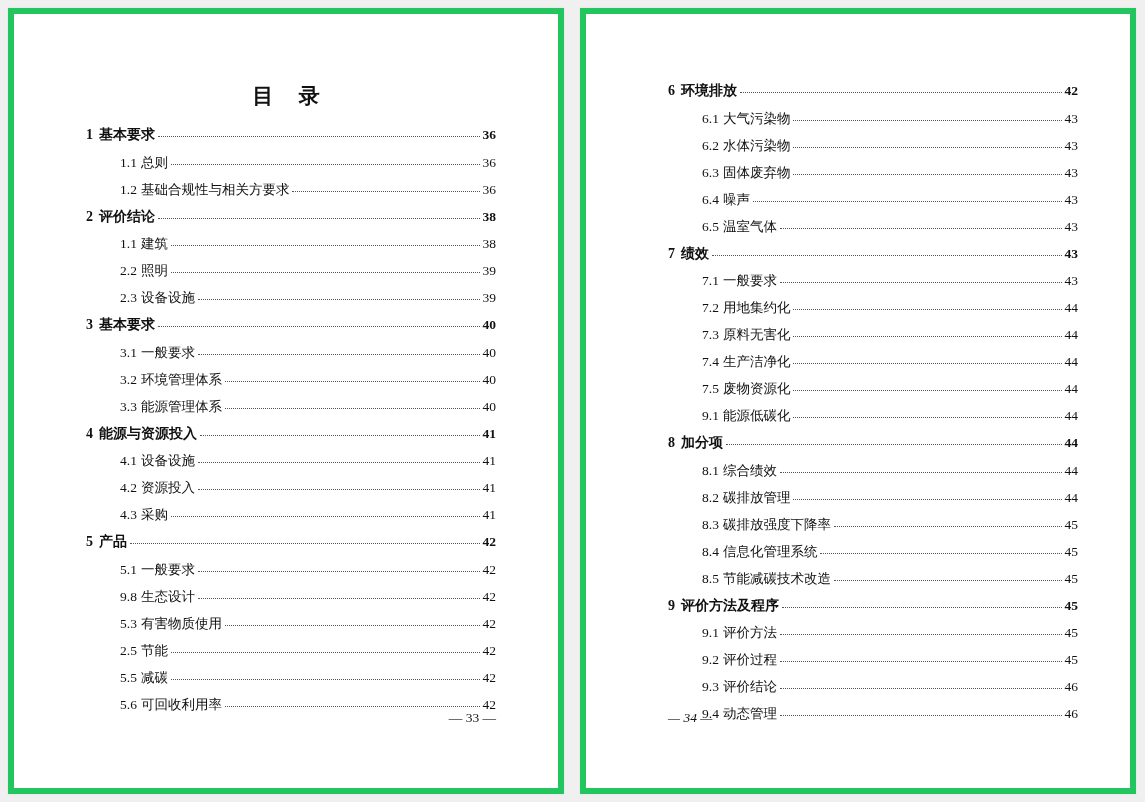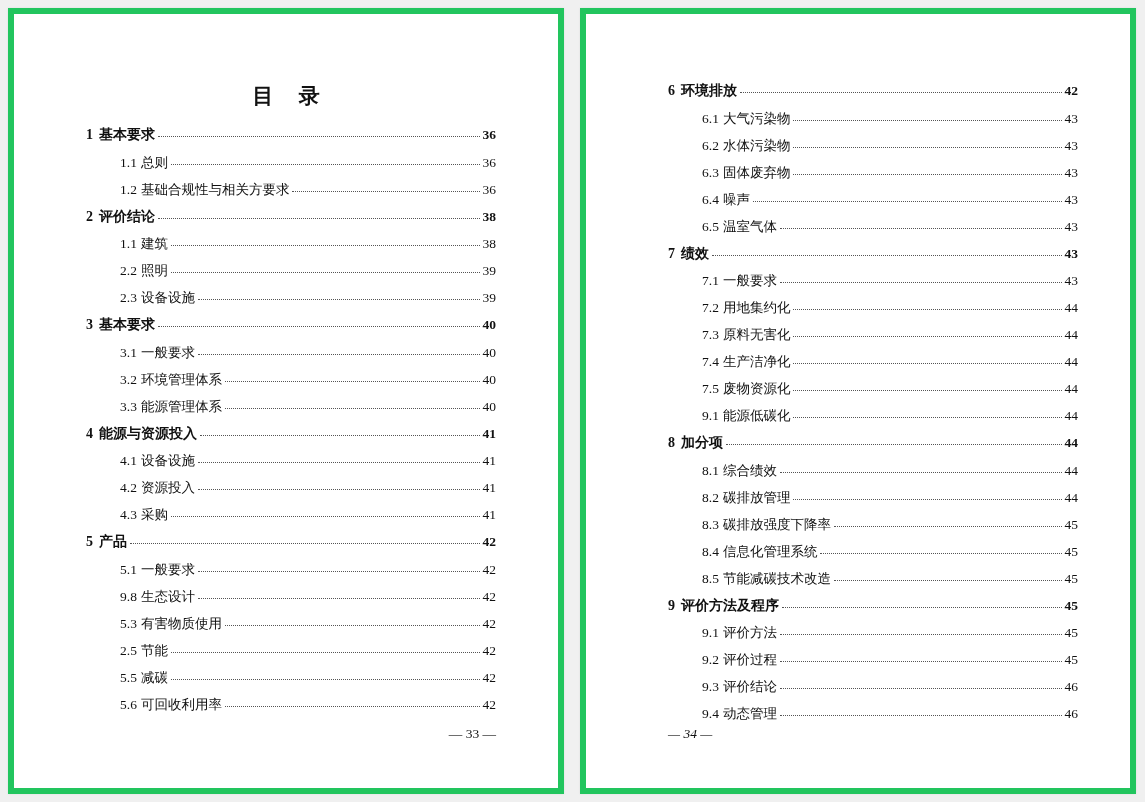--- a/index.html
+++ b/index.html
@@ -95,21 +95,21 @@
   .pageno {
     margin-left: 2px;
     font-weight: normal;
     font-size: 13.5px;
   }
   .entry.lvl1 .pageno {
     font-weight: bold;
   }
   .folio {
     position: absolute;
-    bottom: 46px;
+    bottom: 62px;
     font-size: 13.5px;
     color: #111;
   }
   .page.left .folio {
     right: 62px;
   }
   .page.right .folio {
     left: 82px;
     font-style: italic;
   }

